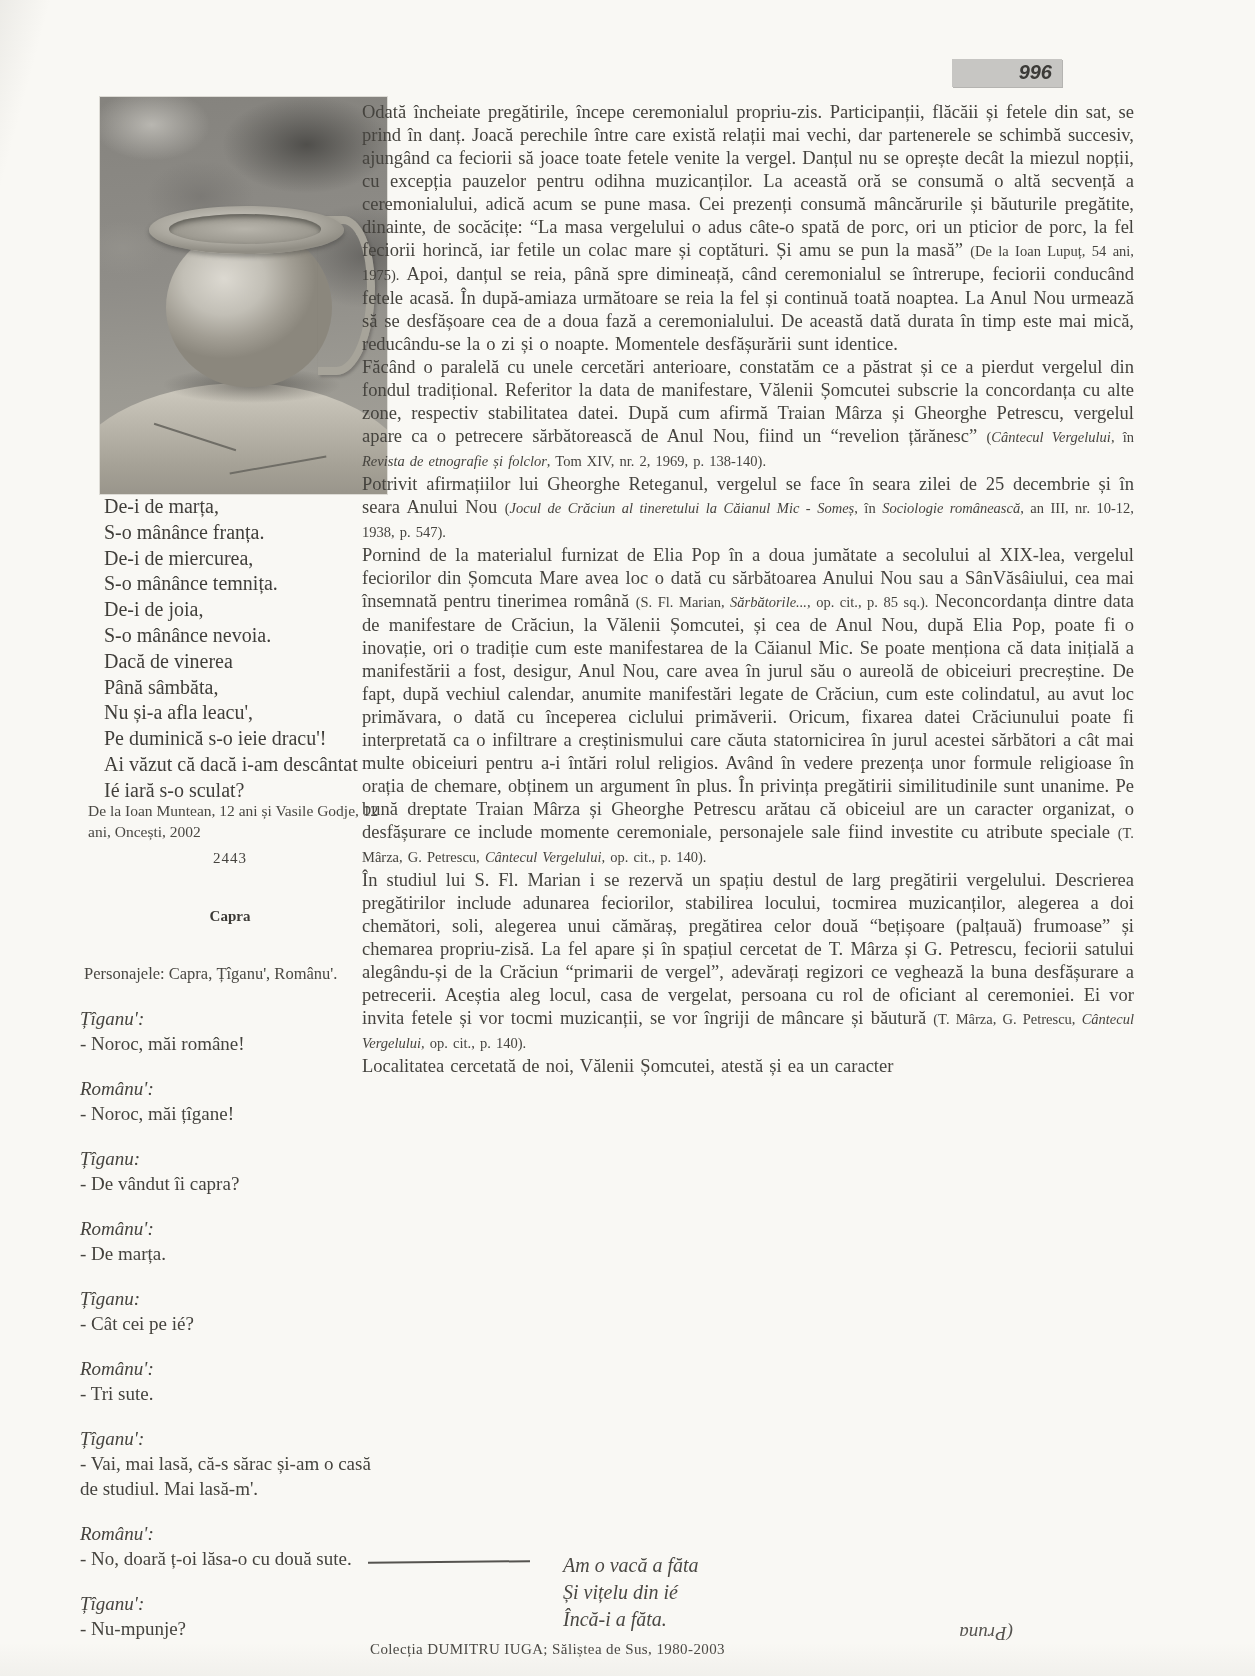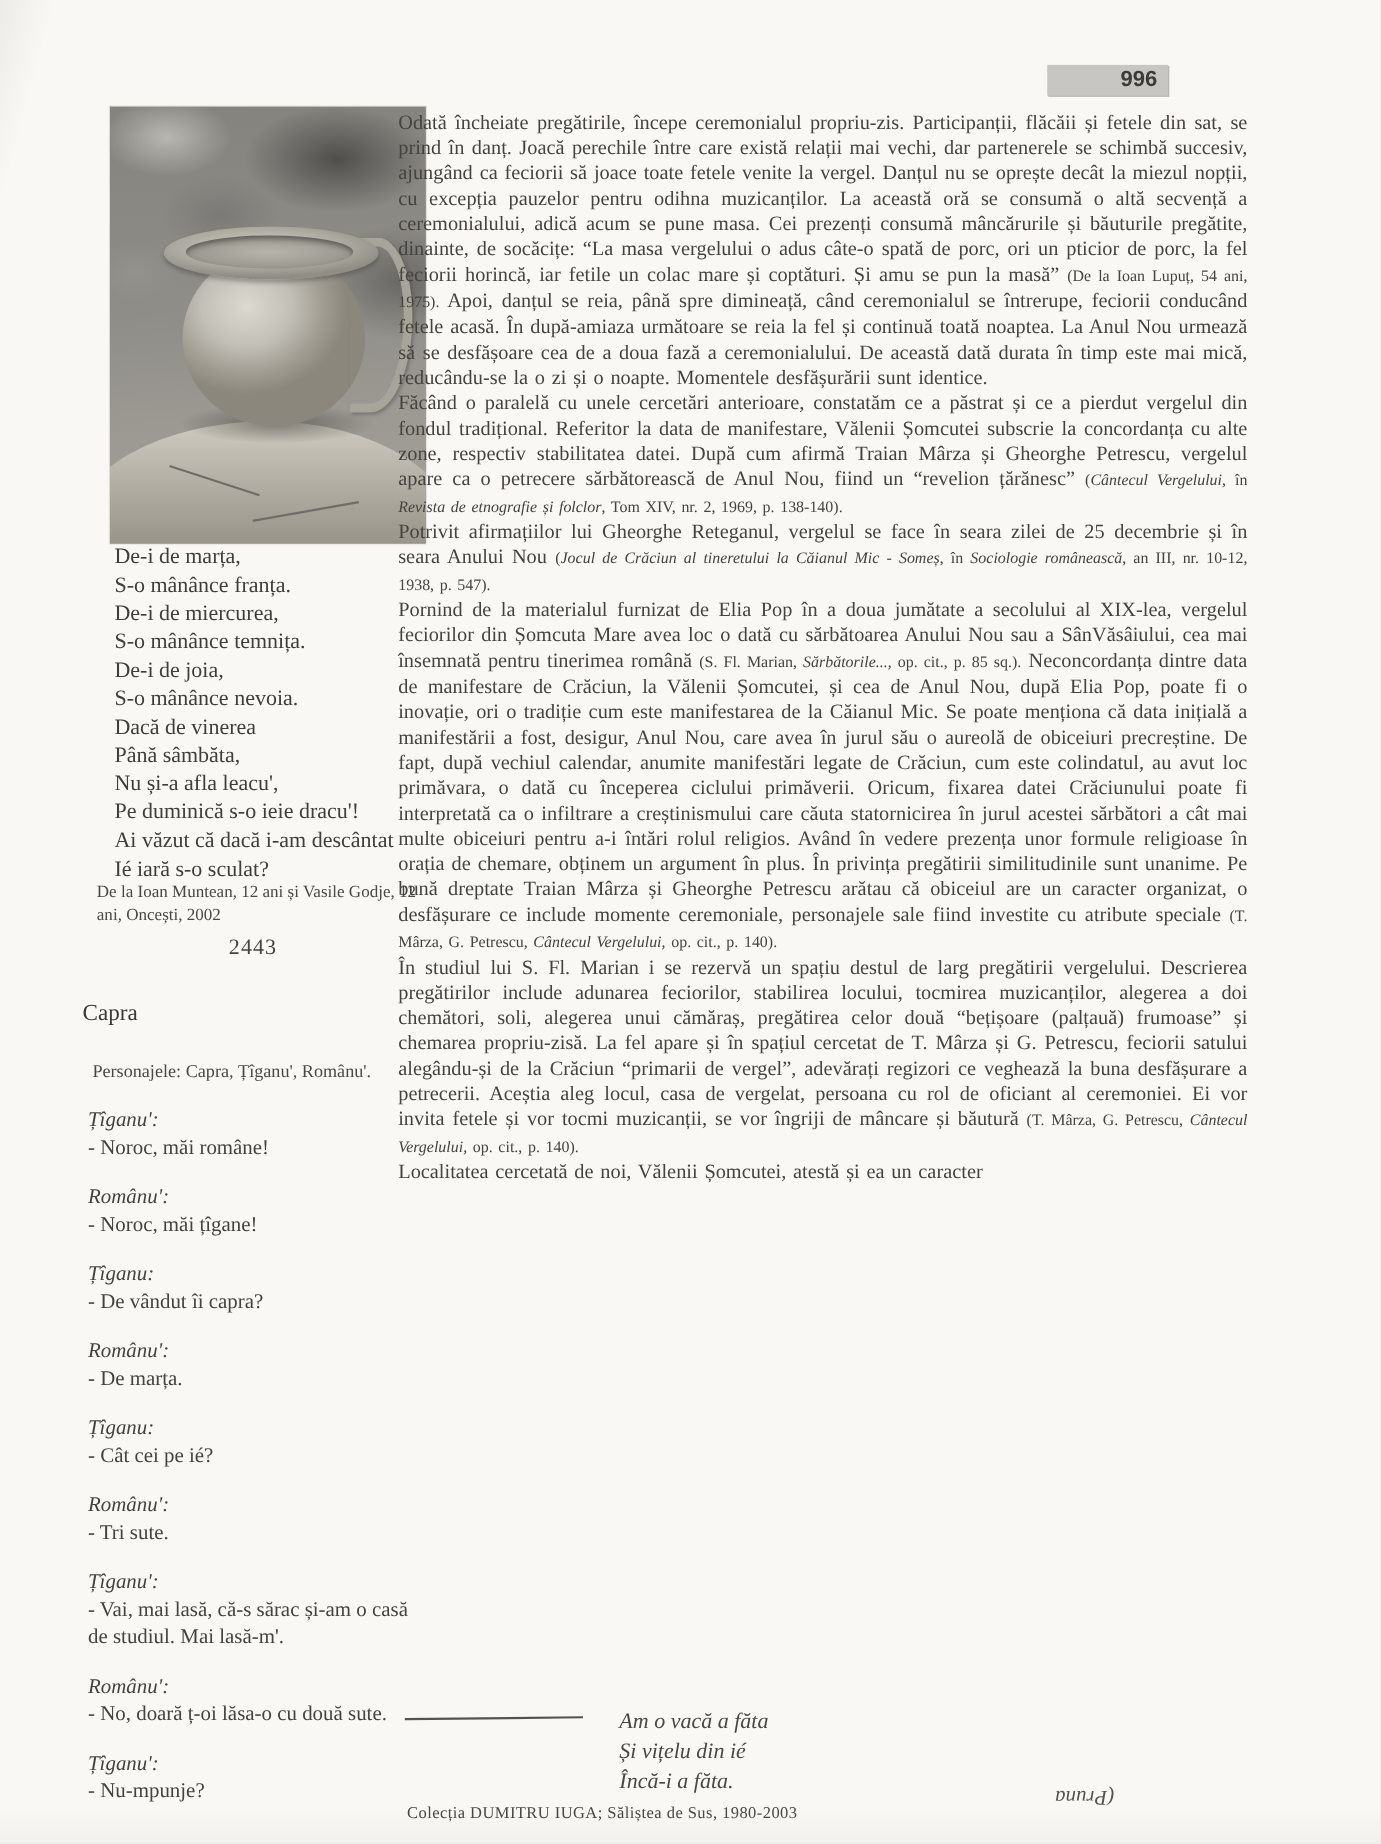--- a/index.html
+++ b/index.html
@@ -24,21 +24,21 @@
   .hsep{display:inline-block;margin:0 10px;font-size:12px;color:#5a5854;vertical-align:2px;}
   .pagenum-box{
     position:absolute;left:952px;top:59px;width:110px;height:28px;
     background:#c7c6c3;
     box-shadow:1px 1px 0 #b5b4b1;
     text-align:right;
   }
   .pagenum-box span{
     display:inline-block;margin:2px 10px 0 0;
     font-family:"Liberation Sans", sans-serif;
-    font-weight:bold;font-size:20px;color:#3c3b38;
+    font-style:italic;font-weight:bold;font-size:20px;color:#3c3b38;
   }
   
   .photo{
     position:absolute;left:100px;top:97px;width:287px;height:397px;
     overflow:hidden;background:#8d8b86;
     box-shadow:0 0 0 1px #dddbd5;
   }
   .ph-bg{position:absolute;inset:0;
     background:
       radial-gradient(ellipse 90px 55px at 18% 7%, rgba(190,188,182,.9), transparent 65%),
@@ -67,23 +67,23 @@
     box-shadow:0 3px 4px rgba(50,48,45,.35);}
   .pot-mouth{position:absolute;left:24%;top:29.5%;width:53%;height:7.5%;border-radius:50%;
     background:radial-gradient(#b7b4ab, #8e8b82);
     box-shadow:inset 0 3px 5px rgba(40,39,36,.5);}
   
   .poem{position:absolute;left:104px;top:494px;width:290px;
     font-size:20px;line-height:25.8px;color:#403e3a;}
   .poem-source{position:absolute;left:88px;top:800px;width:300px;
     font-size:15.5px;line-height:21px;color:#4a4843;}
   .entry-number{position:absolute;left:75px;top:850px;width:310px;
-    text-align:center;font-size:20px;letter-spacing:1px;color:#45433e;}
+    text-align:center;font-size:15px;letter-spacing:1px;color:#45433e;}
   .entry-title{position:absolute;left:75px;top:908px;width:310px;
-    text-align:left;font-size:21px;font-weight:normal;color:#3c3a36;}
+    text-align:center;font-size:15px;font-weight:bold;color:#3c3a36;}
   .characters{position:absolute;left:84px;top:964px;width:300px;
     font-size:16.5px;color:#4a4843;}
   .dialogue{position:absolute;left:80px;top:1006px;width:300px;
     font-size:19px;line-height:25px;color:#45433e;}
   .dlg-block{margin-bottom:20px;}
   .dlg-speaker{font-style:italic;}
   
   .main-text{position:absolute;left:362px;top:101px;width:772px;
     font-size:18.5px;line-height:23px;color:#45433e;
     text-align:justify;word-spacing:1.5px;}

